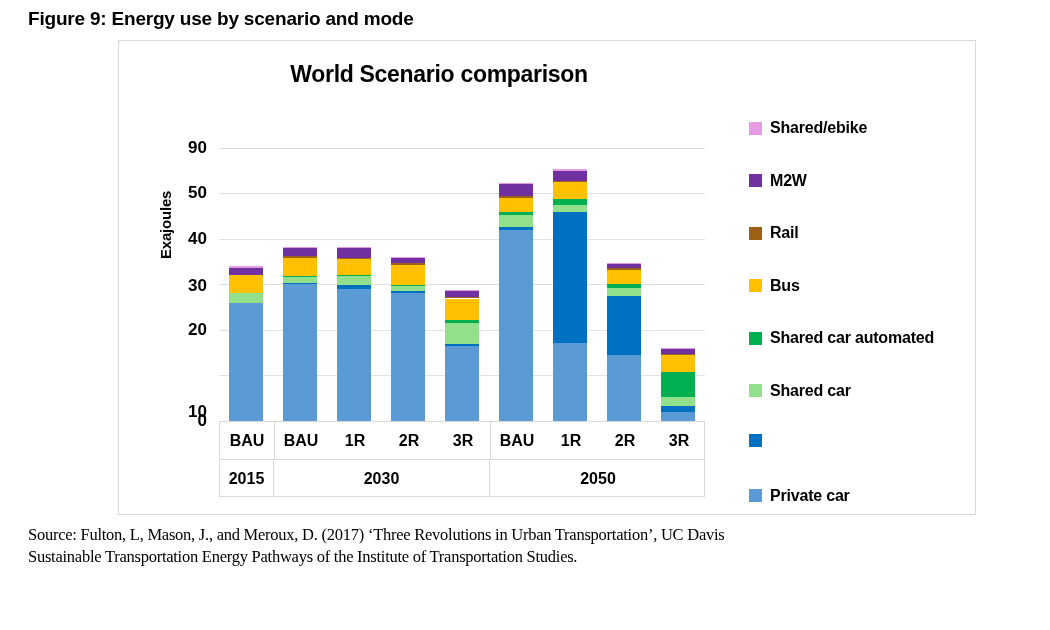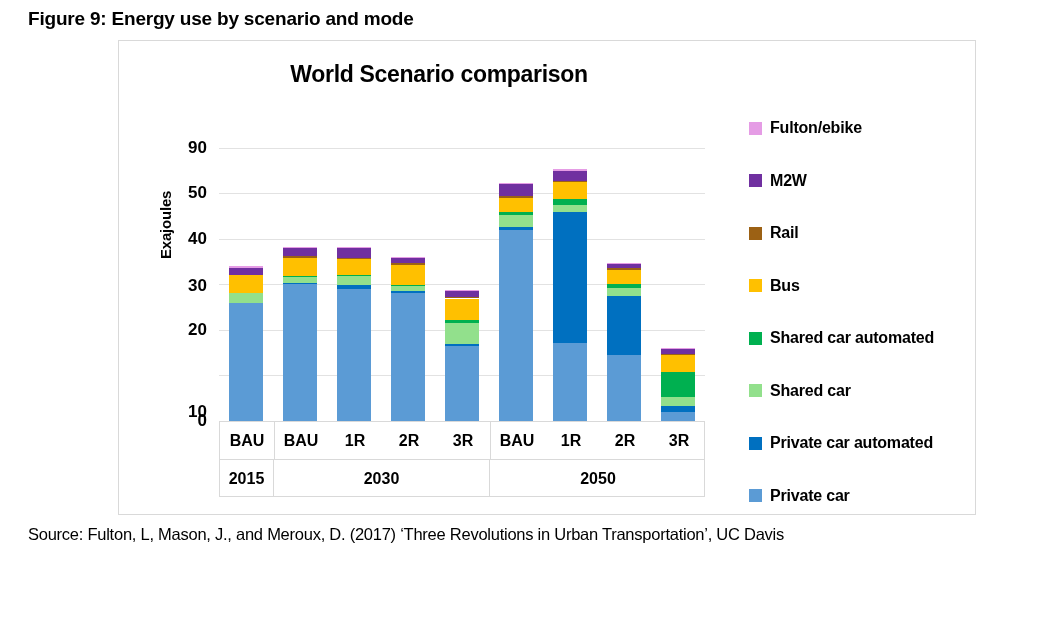--- a/index.html
+++ b/index.html
@@ -63,21 +63,21 @@
   }
   .legend-swatch{
     width:13px;height:13px;flex:0 0 13px;margin-right:8px;
   }
   .legend-label{font-size:16px;font-weight:bold;letter-spacing:-0.2px;}
   
   #footnotes{
     position:absolute;left:28px;top:524px;width:1000px;
     font-size:16.5px;line-height:1.33;letter-spacing:-0.25px;
   }
-  #footnotes div{white-space:nowrap;}
+  #footnotes div{white-space:nowrap;font-family:Liberation Serif, serif;}
 </style>
 </head>
 <body>
 
 <div id="figure-caption">Figure 9: Energy use by scenario and mode</div>
 
 <div id="chart-frame">
 
   <div id="chart-title">World Scenario comparison</div>
 
@@ -210,21 +210,21 @@
         <div style="position: absolute; top: -38px; height: 38px; width: 1px; background: rgb(217, 217, 217); left: 54px;"></div>
         <div class="xcell sep" style="left: 54px; width: 216px;">2030</div>
         <div style="position: absolute; top: -38px; height: 38px; width: 1px; background: rgb(217, 217, 217); left: 270px;"></div>
         <div class="xcell" style="left: 270px; width: 216px;">2050</div>
       </div>
   </div>
 
   <div id="legend">
       <div class="legend-item" style="top: 0px;">
         <span class="legend-swatch" style="background: rgb(229, 156, 229);"></span>
-        <span class="legend-label">Fulton/ebike</span>
+        <span class="legend-label">Shared/ebike</span>
       </div>
       <div class="legend-item" style="top: 52.5px;">
         <span class="legend-swatch" style="background: rgb(112, 48, 160);"></span>
         <span class="legend-label">M2W</span>
       </div>
       <div class="legend-item" style="top: 105px;">
         <span class="legend-swatch" style="background: rgb(156, 97, 20);"></span>
         <span class="legend-label">Rail</span>
       </div>
       <div class="legend-item" style="top: 157.5px;">
@@ -234,24 +234,24 @@
       <div class="legend-item" style="top: 210px;">
         <span class="legend-swatch" style="background: rgb(0, 176, 80);"></span>
         <span class="legend-label">Shared car automated</span>
       </div>
       <div class="legend-item" style="top: 262.5px;">
         <span class="legend-swatch" style="background: rgb(146, 224, 140);"></span>
         <span class="legend-label">Shared car</span>
       </div>
       <div class="legend-item" style="top: 315px;">
         <span class="legend-swatch" style="background: rgb(0, 112, 192);"></span>
-        <span class="legend-label">Private car automated</span>
       </div>
       <div class="legend-item" style="top: 367.5px;">
         <span class="legend-swatch" style="background: rgb(91, 155, 213);"></span>
         <span class="legend-label">Private car</span>
       </div>
     </div>
 </div>
 
 <div id="footnotes">
   <div>Source: Fulton, L, Mason, J., and Meroux, D. (2017) ‘Three Revolutions in Urban Transportation’, UC Davis</div>
+  <div>Sustainable Transportation Energy Pathways of the Institute of Transportation Studies.</div>
 </div>
 
 </body></html>

